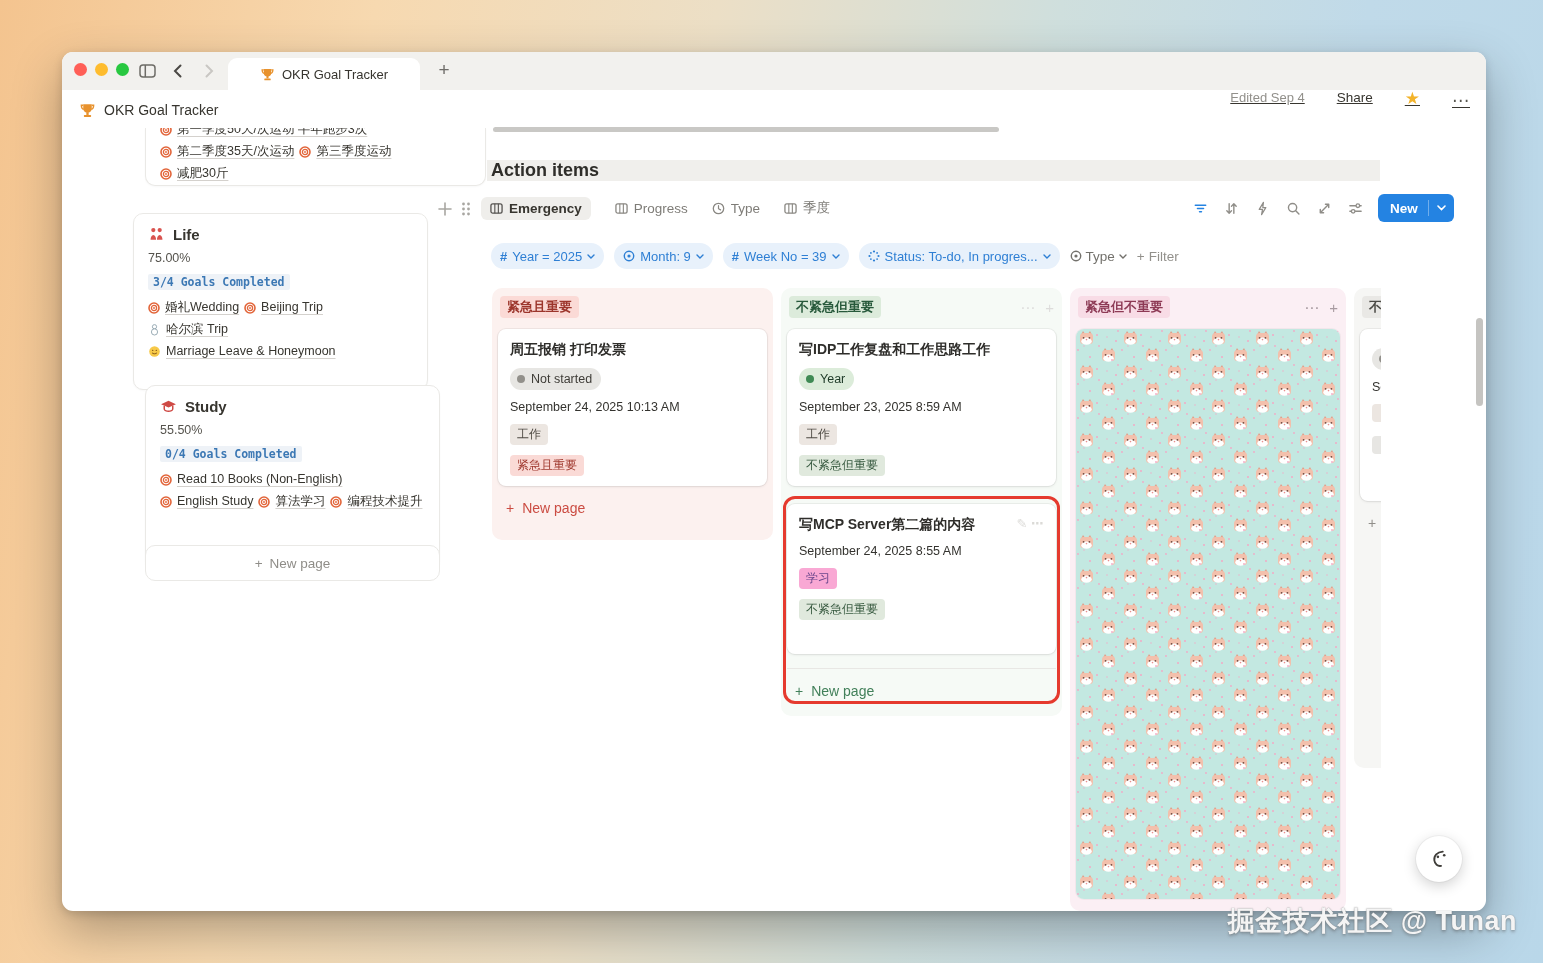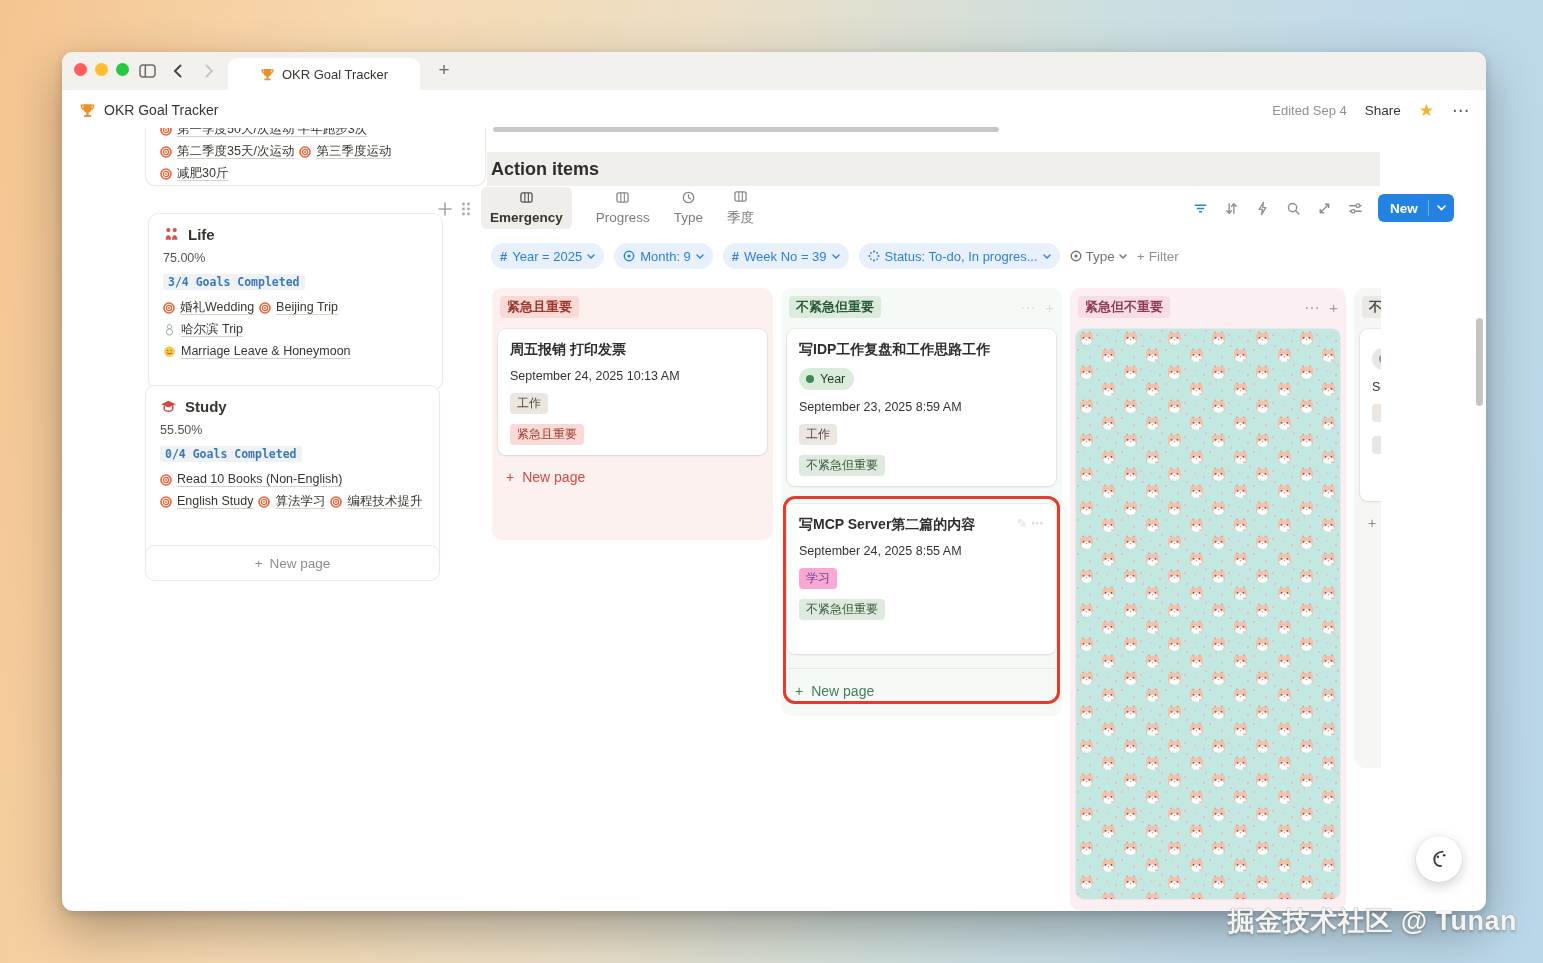--- a/index.html
+++ b/index.html
@@ -23,51 +23,51 @@
   .nav-ic { position:absolute; top:8px; width:22px; height:22px; display:flex; align-items:center; justify-content:center; }
   .tab {
     position:absolute; left:166px; top:6px; width:192px; height:32px; background:#fff;
     border-radius:9px 9px 0 0; display:flex; align-items:center; justify-content:center; gap:7px;
     font-size:13px; color:#37352f;
   }
   .newtab { position:absolute; left:370px; top:7px; font-size:19px; color:#6f6d69; width:24px; text-align:center; }
   
   .titlebar { position:absolute; left:0; top:38px; right:0; height:40px; background:#fff; }
   .tb-left { position:absolute; left:17px; top:0; height:40px; display:flex; align-items:center; gap:8px; font-size:14px; font-weight:500; }
-  .tb-right { position:absolute; right:16px; top:0; height:40px; display:flex; align-items:center; gap:18px; }
+  .tb-right { position:absolute; right:16px; top:0; height:40px; display:flex; gap:32px;text-decoration:underline; }
   .edited { font-size:13px; color:#92908b; }
   .share { font-size:13.5px; color:#37352f; }
   .star { font-size:17px; color:#f3b32a; line-height:1; }
   .more-dots { font-size:17px; color:#57564f; letter-spacing:1px; }
   
   .gcard { position:absolute; background:#fff; border:1px solid #eae9e6; border-radius:10px;
            box-shadow:0 1px 2px rgba(0,0,0,.03); padding:12px 14px; overflow:hidden; }
   .gcard.clip { left:83px; top:76px; width:341px; height:58px; border-top:none; border-radius:0 0 10px 10px; padding-top:0; }
-  .gcard.life { left:86px; top:161px; width:295px; height:177px; }
+  .gcard.life { left:71px; top:161px; width:295px; height:177px; }
   .gcard.study{ left:83px; top:333px; width:295px; height:186px; }
   .g-new { position:absolute; left:83px; top:493px; width:295px; height:36px; background:#fff;
            border:1px solid #eae9e6; border-radius:10px; display:flex; align-items:center; justify-content:center;
            gap:7px; color:#8f8d88; font-size:13.5px; }
   .blk-controls { position:absolute; left:376px; top:150px; display:flex; gap:9px; color:#a8a6a1; align-items:center; }
   .grow { display:flex; align-items:center; gap:5px; flex-wrap:wrap; font-size:12.5px; line-height:21px; color:#37352f; }
   .grow .lbl { text-decoration:underline; text-decoration-color:#d4d1cd; text-underline-offset:2.5px; white-space:nowrap; }
   .grow + .grow { margin-top:1px; }
   .g-title { display:flex; align-items:center; gap:8px; font-size:15px; font-weight:700; margin-bottom:8px; }
   .g-pct { font-size:12.5px; color:#55534d; margin-bottom:7px; }
   .g-badge { display:inline-block; font-family:"DejaVu Sans Mono","Liberation Mono",monospace;
              font-size:11.5px; font-weight:700; color:#3c78b4; background:#eef2f7; border-radius:2px;
              padding:1px 5px; margin-bottom:7px; }
   .clip-row1 { margin-top:-9px; }
   
   .hscroll { position:absolute; left:431px; top:75px; width:506px; height:5px; border-radius:3px; background:#c9c8c5; }
-  .heading-band { position:absolute; left:425px; top:100px; width:893px; height:34px; background:#f0efec;
+  .heading-band { position:absolute; left:425px; top:108px; width:893px; height:21px; background:#f0efec;
                   display:flex; align-items:center; }
   .heading-band h2 { font-size:18px; font-weight:700; padding-left:4px; color:#2f2e2a; }
   .views { position:absolute; left:428px; top:141px; height:30px; display:flex; align-items:center; gap:24px; }
-  .view { display:flex; align-items:center; gap:6px; font-size:13.5px; color:#7e7c77;flex-direction:column; }
+  .view { display:flex; align-items:center; gap:6px; font-size:13.5px; color:#7e7c77; }
   .view.active { background:#efeeeb; border-radius:6px; padding:4px 9px; color:#37352f; font-weight:600; margin-left:-9px; }
   .toolbar { position:absolute; left:1130px; top:141px; height:30px; display:flex; align-items:center; gap:15px; }
   .tool { width:16px; height:16px; display:flex; align-items:center; justify-content:center; }
   .btn-new { height:28px; background:#2483e2; border-radius:6px; display:flex; align-items:center; color:#fff;
              font-size:13.5px; font-weight:600; overflow:hidden; }
   .btn-new .txt { padding:0 10px 0 12px; }
   .btn-new .sep { width:1px; height:16px; background:rgba(255,255,255,.35); }
   .btn-new .chev { padding:0 8px; display:flex; }
   .filters { position:absolute; left:429px; top:190px; height:28px; display:flex; align-items:center; gap:10px; }
   .fpill { height:26px; border-radius:13px; background:#e8f1fb; color:#2e7fd4; font-size:13px;
@@ -535,20 +535,24 @@
   </div>
 
   <div class="cols">
 
     <div class="col col1">
       <div class="colhead">
         <span class="colbadge cb-red">紧急且重要</span>
       </div>
       <div class="card">
         <div class="ctitle">周五报销 打印发票</div>
+        <div><span class="pill p-gray">
+              <span class="dot"></span>
+              <span>Not started</span>
+            </span></div>
         <div class="cdate">September 24, 2025 10:13 AM</div>
         <div class="tagrow"><span class="tag t-beige">工作</span></div>
         <div class="tagrow"><span class="tag t-red">紧急且重要</span></div>
       </div>
       <div class="newpage np-red">
         <span>+</span>
         <span>New page</span>
       </div>
     </div>
 

